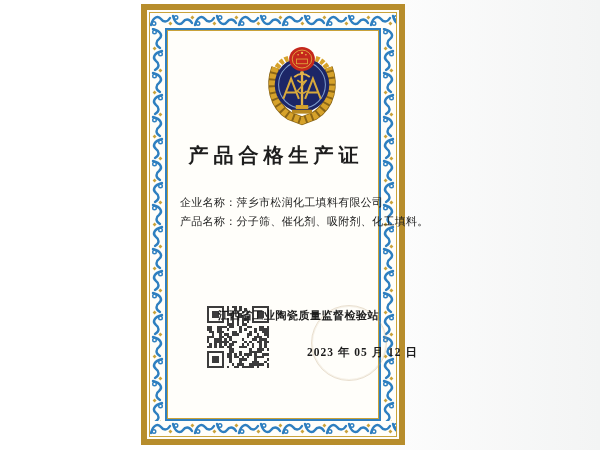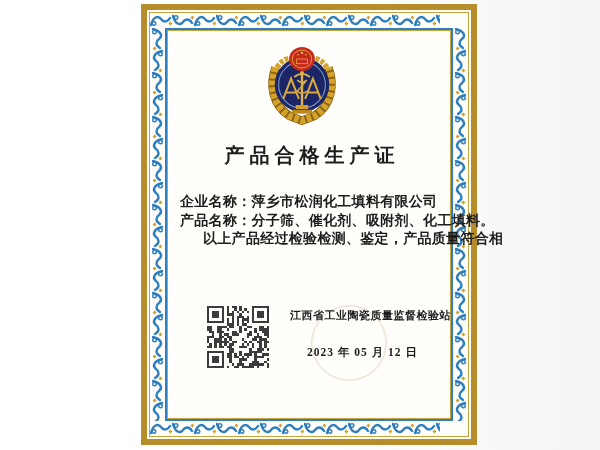--- a/index.html
+++ b/index.html
@@ -3,21 +3,21 @@
 <meta charset="utf-8">
 <style>
   html,body{margin:0;padding:0;}
   body{
     width:600px;height:450px;position:relative;overflow:hidden;
     background:linear-gradient(to right,#ffffff 55%,#f3f4f4 100%);
     font-family:"Liberation Serif","DejaVu Serif",serif;
     color:#1d1d1d;
   }
   .cert{
-    position:absolute;left:141px;top:4px;width:336px;height:441px;
+    position:absolute;left:141px;top:4px;width:264px;height:441px;
     box-sizing:border-box;border:6px solid #b78d2c;background:#fffefa;
   }
   .frame2{
     position:absolute;inset:0;margin:2px;border:1px solid #c9a23a;
   }
   .strip{position:absolute;overflow:hidden;line-height:0;}
   .strip-top{left:0;top:0;right:0;height:15px;}
   .strip-bottom{left:0;bottom:0;right:0;height:15px;}
   .strip-left{left:0;top:15px;bottom:15px;width:15px;}
   .strip-right{right:0;top:15px;bottom:15px;width:15px;}
@@ -31,21 +31,21 @@
     font-size:20px;font-weight:bold;letter-spacing:5px;white-space:nowrap;
     transform:translateX(3px);
   }
   .serial{
     position:absolute;top:150px;left:164px;font-size:11px;font-weight:bold;
     white-space:nowrap;color:#2a2a2a;
   }
   .serial .num{font-family:"Liberation Sans","DejaVu Sans",sans-serif;color:#4a4a4a;letter-spacing:0.5px;}
   .body-text{
     position:absolute;top:163px;left:13px;right:10px;
-    font-size:14px;font-weight:bold;line-height:18.6px;letter-spacing:0.3px;
+    font-size:11px;font-weight:normal;line-height:18.6px;letter-spacing:0.3px;
   }
   .body-text .line{white-space:nowrap;}
   .indent{padding-left:23px;}
   .qr{position:absolute;left:40px;top:276px;width:62px;height:62px;line-height:0;}
   .issuer{
     position:absolute;top:278px;right:0;font-size:11px;font-weight:bold;
     letter-spacing:0.5px;white-space:nowrap;
   }
   .issue-date{
     position:absolute;top:315px;left:140px;font-size:11.5px;font-weight:bold;
@@ -428,21 +428,20 @@
           <circle cx="55" cy="17.5" r="1" fill="#f2c24e"></circle>
         </svg>
       </div>
 
       <div class="title">产品合格生产证</div>
 
 
       <div class="body-text">
         <div class="line"><span>企业名称：</span><span>萍乡市松润化工填料有限公司</span></div>
         <div class="line"><span>产品名称：</span><span>分子筛、催化剂、吸附剂、化工填料。</span></div>
-        <div class="line indent">以上产品经过检验检测、鉴定，产品质量符合相</div>
       </div>
 
       <div class="seal"></div>
       <div class="qr" id="qr"><svg width="62" height="62" viewBox="0 0 25 25" shape-rendering="crispEdges">
             <g fill="#3c3c3c">
               <rect x="0" y="0" width="1" height="1"></rect>
               <rect x="1" y="0" width="1" height="1"></rect>
               <rect x="2" y="0" width="1" height="1"></rect>
               <rect x="3" y="0" width="1" height="1"></rect>
               <rect x="4" y="0" width="1" height="1"></rect>

